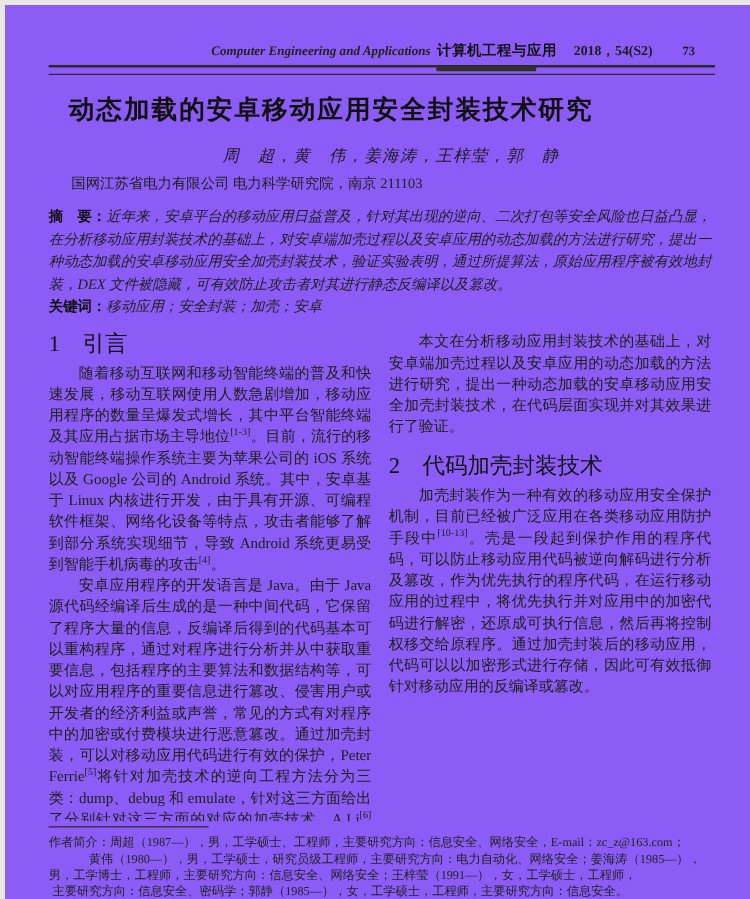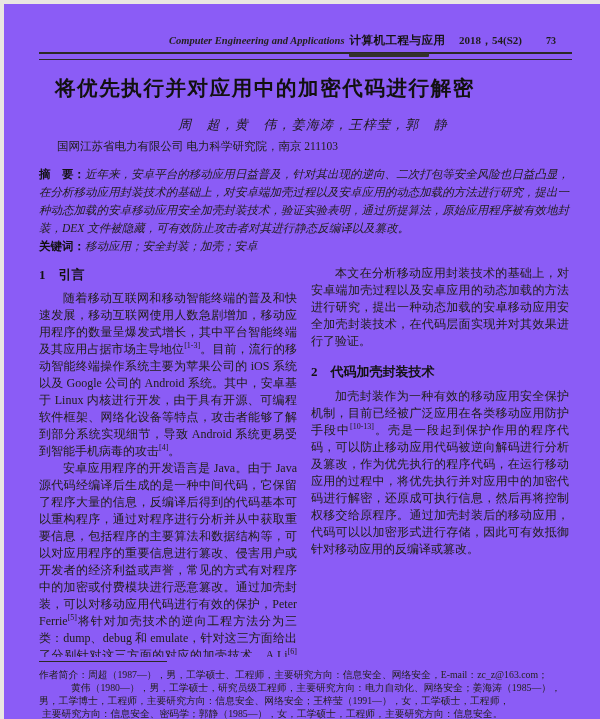--- a/index.html
+++ b/index.html
@@ -107,22 +107,22 @@
   .columns {
     display: flex;
     gap: 14px;
     margin: 10px 35px 0 35px;
     height: 392px;
     overflow: hidden;
   }
   .col { flex: 1 1 0; overflow: hidden; }
   .sec-heading {
     margin: 0 0 5px 0;
-    font-size: 13px;
-    font-weight: bold;
+    font-size: 18px;
+    font-weight: normal;
     color: #131211;
     line-height: 20px;
   }
   .sec-heading.mid { margin: 12px 0 6px 0; }
   .col p {
     margin: 0;
     font-size: 12px;
     line-height: 17px;
     text-align: justify;
     color: #222019;
@@ -155,21 +155,21 @@
 
   <div class="journal-line">
     <span class="jen">Computer Engineering and Applications</span>
     <span class="jzh">计算机工程与应用</span>
     <span class="issue">2018，54(S2)</span>
     <span class="pageno">73</span>
   </div>
   <div class="double-rule"></div>
   <div class="scan-artifact"></div>
 
-  <h1 class="paper-title">将优先执行并对应用中的加密代码进行解密</h1>
+  <h1 class="paper-title">动态加载的安卓移动应用安全封装技术研究</h1>
   <div class="authors">周　超，黄　伟，姜海涛，王梓莹，郭　静</div>
   <div class="affiliation">国网江苏省电力有限公司 电力科学研究院，南京 211103</div>
 
   <div class="abstract">
     <span class="label">摘　要：</span><span class="val">近年来，安卓平台的移动应用日益普及，针对其出现的逆向、二次打包等安全风险也日益凸显，在分析移动应用封装技术的基础上，对安卓端加壳过程以及安卓应用的动态加载的方法进行研究，提出一种动态加载的安卓移动应用安全加壳封装技术，验证实验表明，通过所提算法，原始应用程序被有效地封装，DEX 文件被隐藏，可有效防止攻击者对其进行静态反编译以及篡改。</span>
   </div>
 
   <div class="keywords">
     <span class="label">关键词：</span><span class="val">移动应用；安全封装；加壳；安卓</span>
   </div>

